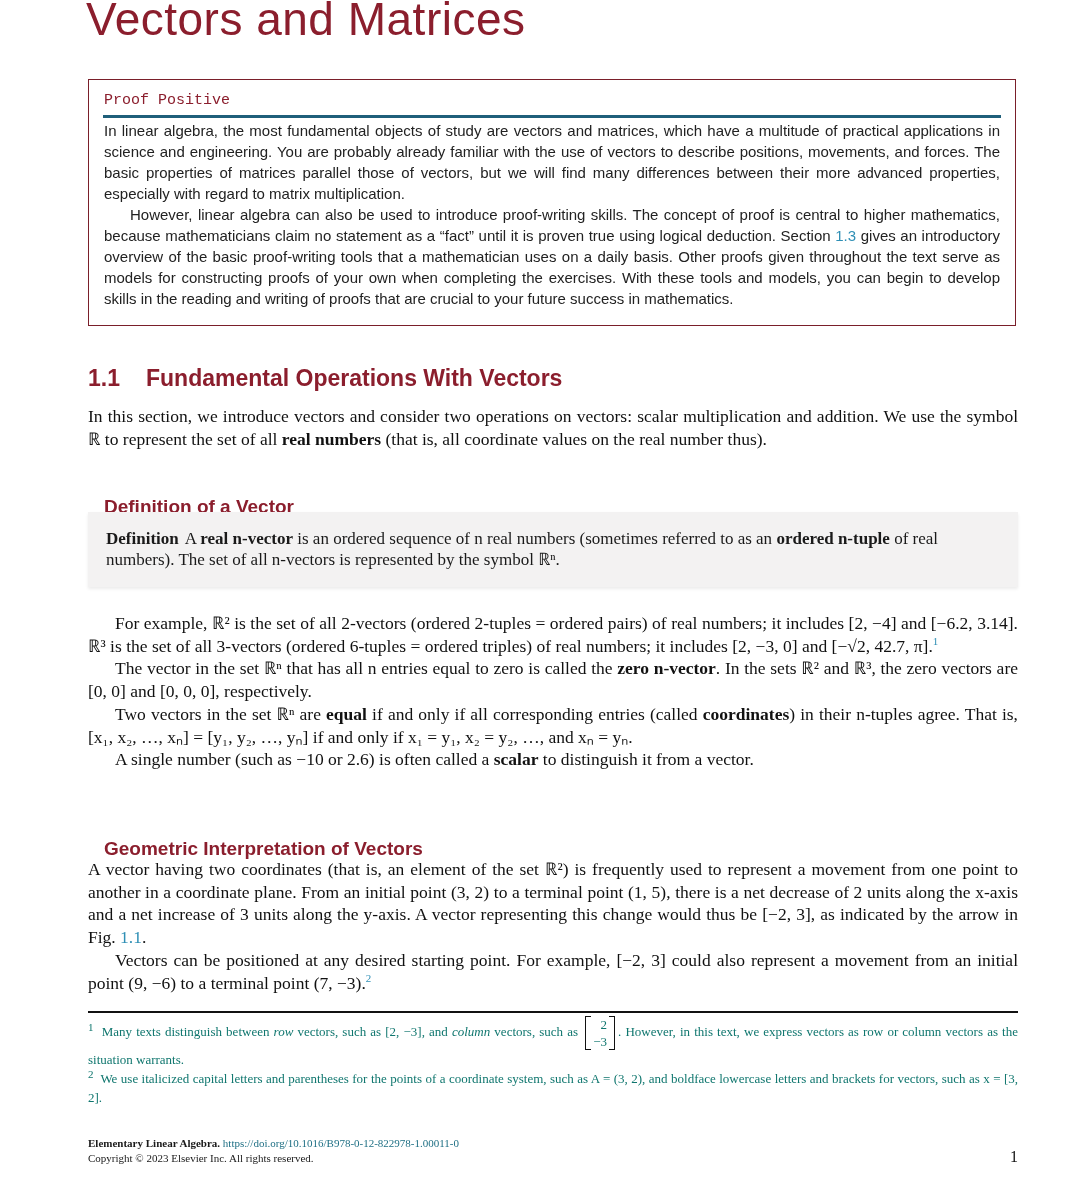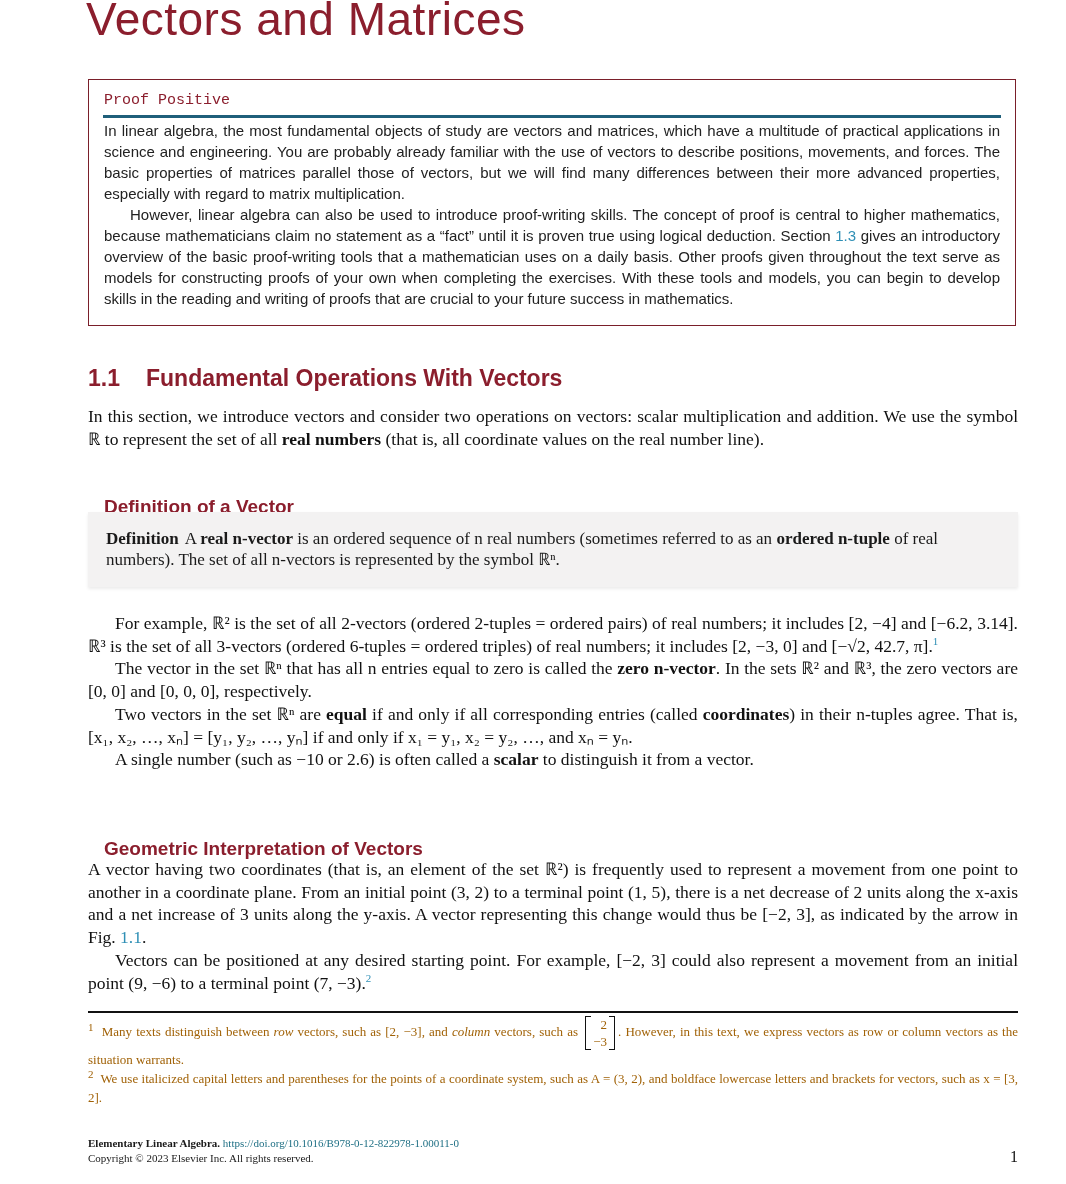--- a/index.html
+++ b/index.html
@@ -49,21 +49,21 @@
   .def-text {
     position: absolute; left: 18px; right: 14px; top: 16px;
     font-family: "Liberation Serif", serif; font-size: 17px; line-height: 21px; color: #1a1a1a;
   }
   .def-label { font-weight: bold; margin-right: 6px; }
   sup { font-size: 11px; line-height: 0; }
   .fn-sup { color: #2f8fb5; }
   .footnote-rule { position: absolute; left: 88px; top: 1011px; width: 930px; height: 1.5px; background: #111; }
   .footnotes {
     position: absolute; left: 88px; top: 1016px; width: 930px;
-    font-family: "Liberation Serif", serif; font-size: 13px; line-height: 19px; color: #a16207;
+    font-family: "Liberation Serif", serif; font-size: 13px; line-height: 19px; color: #0f766e;
     text-align: justify;
   }
   .fn { margin: 0; }
   .colvec {
     display: inline-block; vertical-align: middle; position: relative;
     padding: 0 8px; margin: 0 3px; text-align: right;
     line-height: 17px; font-size: 13px;
   }
   .colvec::before, .colvec::after {
     content: ""; position: absolute; top: 0; bottom: 0; width: 5px;
@@ -95,21 +95,21 @@
   <div class="proof-rule"></div>
   <div class="proof-body">
     <p>In linear algebra, the most fundamental objects of study are vectors and matrices, which have a multitude of practical applications in science and engineering. You are probably already familiar with the use of vectors to describe positions, movements, and forces. The basic properties of matrices parallel those of vectors, but we will find many differences between their more advanced properties, especially with regard to matrix multiplication.</p>
     <p class="indent"><span>However, linear algebra can also be used to introduce proof-writing skills. The concept of proof is central to higher mathematics, because mathematicians claim no statement as a “fact” until it is proven true using logical deduction. Section </span><a class="link">1.3</a><span> gives an introductory overview of the basic proof-writing tools that a mathematician uses on a daily basis. Other proofs given throughout the text serve as models for constructing proofs of your own when completing the exercises. With these tools and models, you can begin to develop skills in the reading and writing of proofs that are crucial to your future success in mathematics.</span></p>
   </div>
 </div>
 
 <h2 class="sec-heading"><span class="num">1.1</span><span>Fundamental Operations With Vectors</span></h2>
 
 <div class="body-text" style="top:405px;">
-  <p><span>In this section, we introduce vectors and consider two operations on vectors: scalar multiplication and addition. We use the symbol ℝ to represent the set of all </span><b>real numbers</b><span> (that is, all coordinate values on the real number line).</span></p>
+  <p><span>In this section, we introduce vectors and consider two operations on vectors: scalar multiplication and addition. We use the symbol ℝ to represent the set of all </span><b>real numbers</b><span> (that is, all coordinate values on the real number thus).</span></p>
 </div>
 
 <h3 class="subsec" style="top:480px;">Definition of a Vector</h3>
 
 <div class="def-box">
   <div class="def-text"><span class="def-label">Definition</span><span>A </span><b>real n-vector</b><span> is an ordered sequence of n real numbers (sometimes referred to as an </span><b>ordered n-tuple</b><span> of real numbers). The set of all n-vectors is represented by the symbol ℝⁿ.</span></div>
 </div>
 
 <div class="body-text" style="top:612px;">
   <p class="indent"><span>For example, ℝ² is the set of all 2-vectors (ordered 2-tuples = ordered pairs) of real numbers; it includes [2, −4] and [−6.2, 3.14]. ℝ³ is the set of all 3-vectors (ordered 6-tuples = ordered triples) of real numbers; it includes [2, −3, 0] and [−√2, 42.7, π].</span><sup class="fn-sup">1</sup></p>

